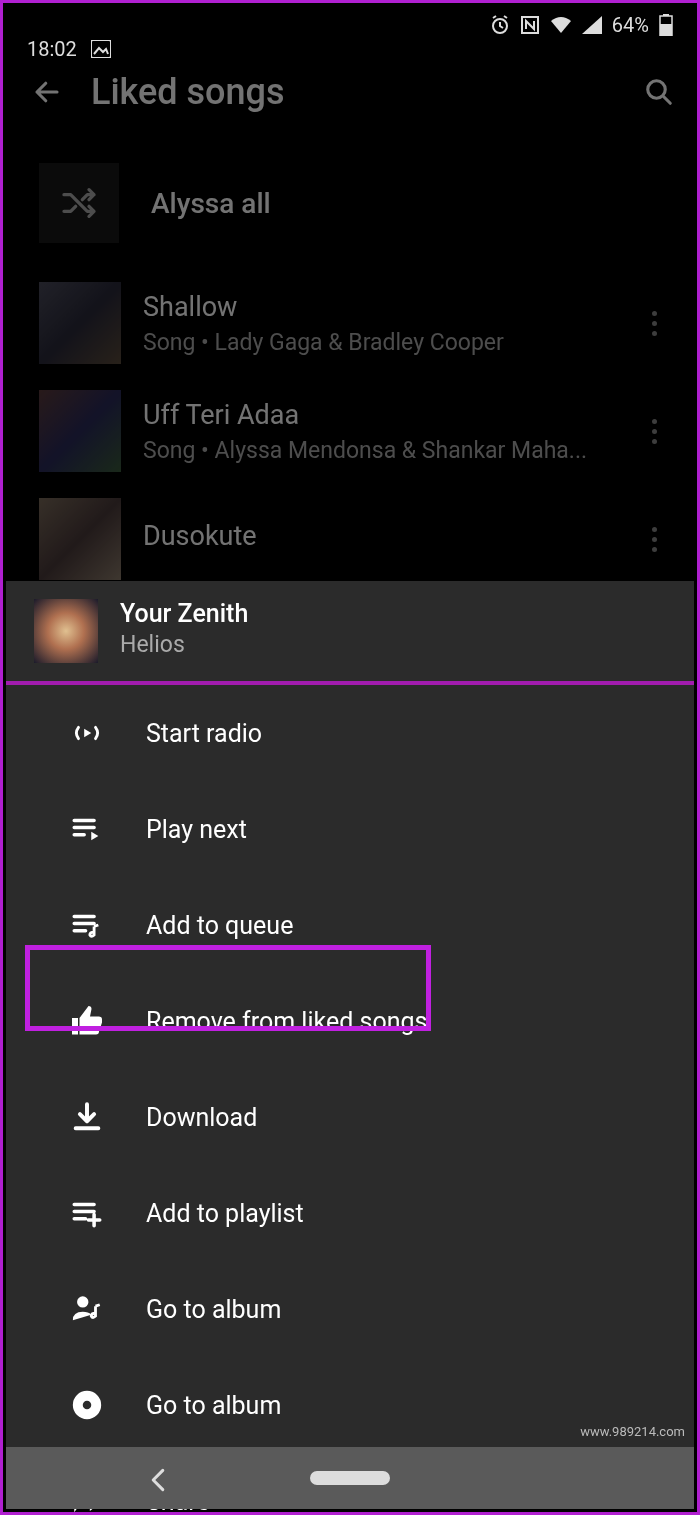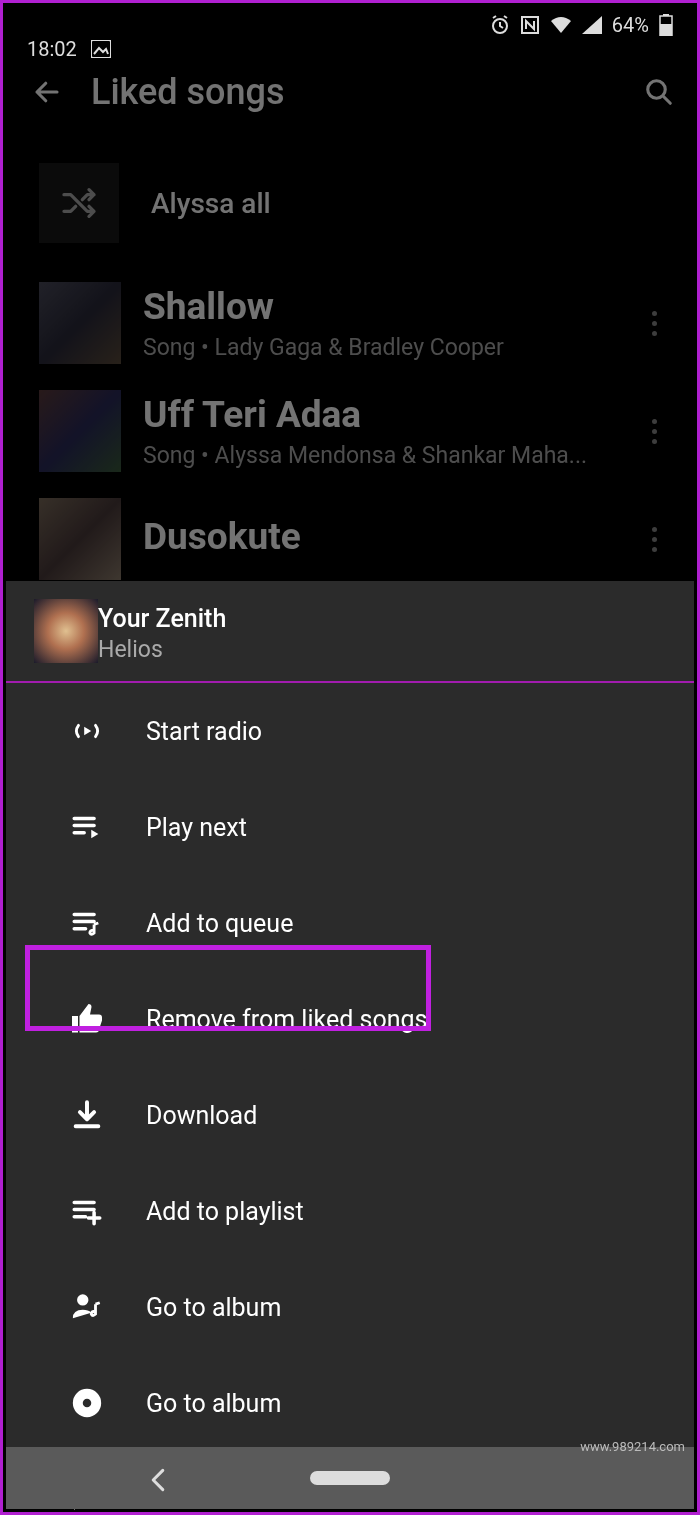--- a/index.html
+++ b/index.html
@@ -64,39 +64,40 @@
 }
 .album-art {
   width: 82px;
   height: 82px;
   background: linear-gradient(135deg,#4a4a5a,#2a2a3a,#5a4a3a);
   flex-shrink: 0;
 }
 .album-art.a2 { background: linear-gradient(135deg,#5a3a3a,#2a2a5a,#3a5a3a); }
 .album-art.a3 { background: linear-gradient(135deg,#7a6a5a,#4a3a3a,#8a7a6a); }
 .song-info { flex: 1; min-width: 0; }
-.song-title { font-size: 37px; font-weight: 700; color: #fff; margin-bottom: 6px; }
+.song-title { font-size: 27px; font-weight: 400; color: #fff; margin-bottom: 6px; }
 .song-sub { font-size: 23px; color: #aaa; white-space: nowrap; overflow: hidden; text-overflow: ellipsis; max-width: 480px; }
 .more-dots { width: 30px; display: flex; flex-direction: column; align-items: center; gap: 5px; }
 .more-dots span { width: 5px; height: 5px; background: #888; border-radius: 50%; }
 .sheet {
   position: absolute;
   top: 578px;
   left: 3px;
   right: 3px;
   bottom: 3px;
   background: #2b2b2b;
   display: flex;
   flex-direction: column;
 }
 .sheet-header {
   display: flex;
-  align-items: flex-end;
+  align-items: flex-start;
   padding: 18px 28px;
-  border-bottom: 2px solid #a21caf;
+  gap: 22px;
+  border-bottom: 4px solid #a21caf;
 }
 .sheet-art {
   width: 64px;
   height: 64px;
   background: radial-gradient(circle at center,#e0c090 0%,#b07050 40%,#1a1a2a 100%);
 }
 .sheet-title { font-size: 25px; font-weight: 500; color: #fff; margin-bottom: 3px; }
 .sheet-artist { font-size: 23px; color: #aaa; }
 .menu-list { flex: 1; }
 .menu-item {
@@ -126,21 +127,21 @@
   background: #5a5a5a;
   display: flex;
   align-items: center;
   justify-content: center;
   gap: 140px;
 }
 .nav-back { width: 20px; height: 20px; color: #ddd; }
 .nav-pill { width: 80px; height: 14px; background: #ddd; border-radius: 7px; }
 .watermark {
   position: absolute;
-  bottom: 58px;
+  bottom: 73px;
   right: 12px;
   font-size: 13px;
   color: #bbb;
 }
 svg { display: block; }
 </style>
 </head>
 <body>
 
 <div class="status-bar">

